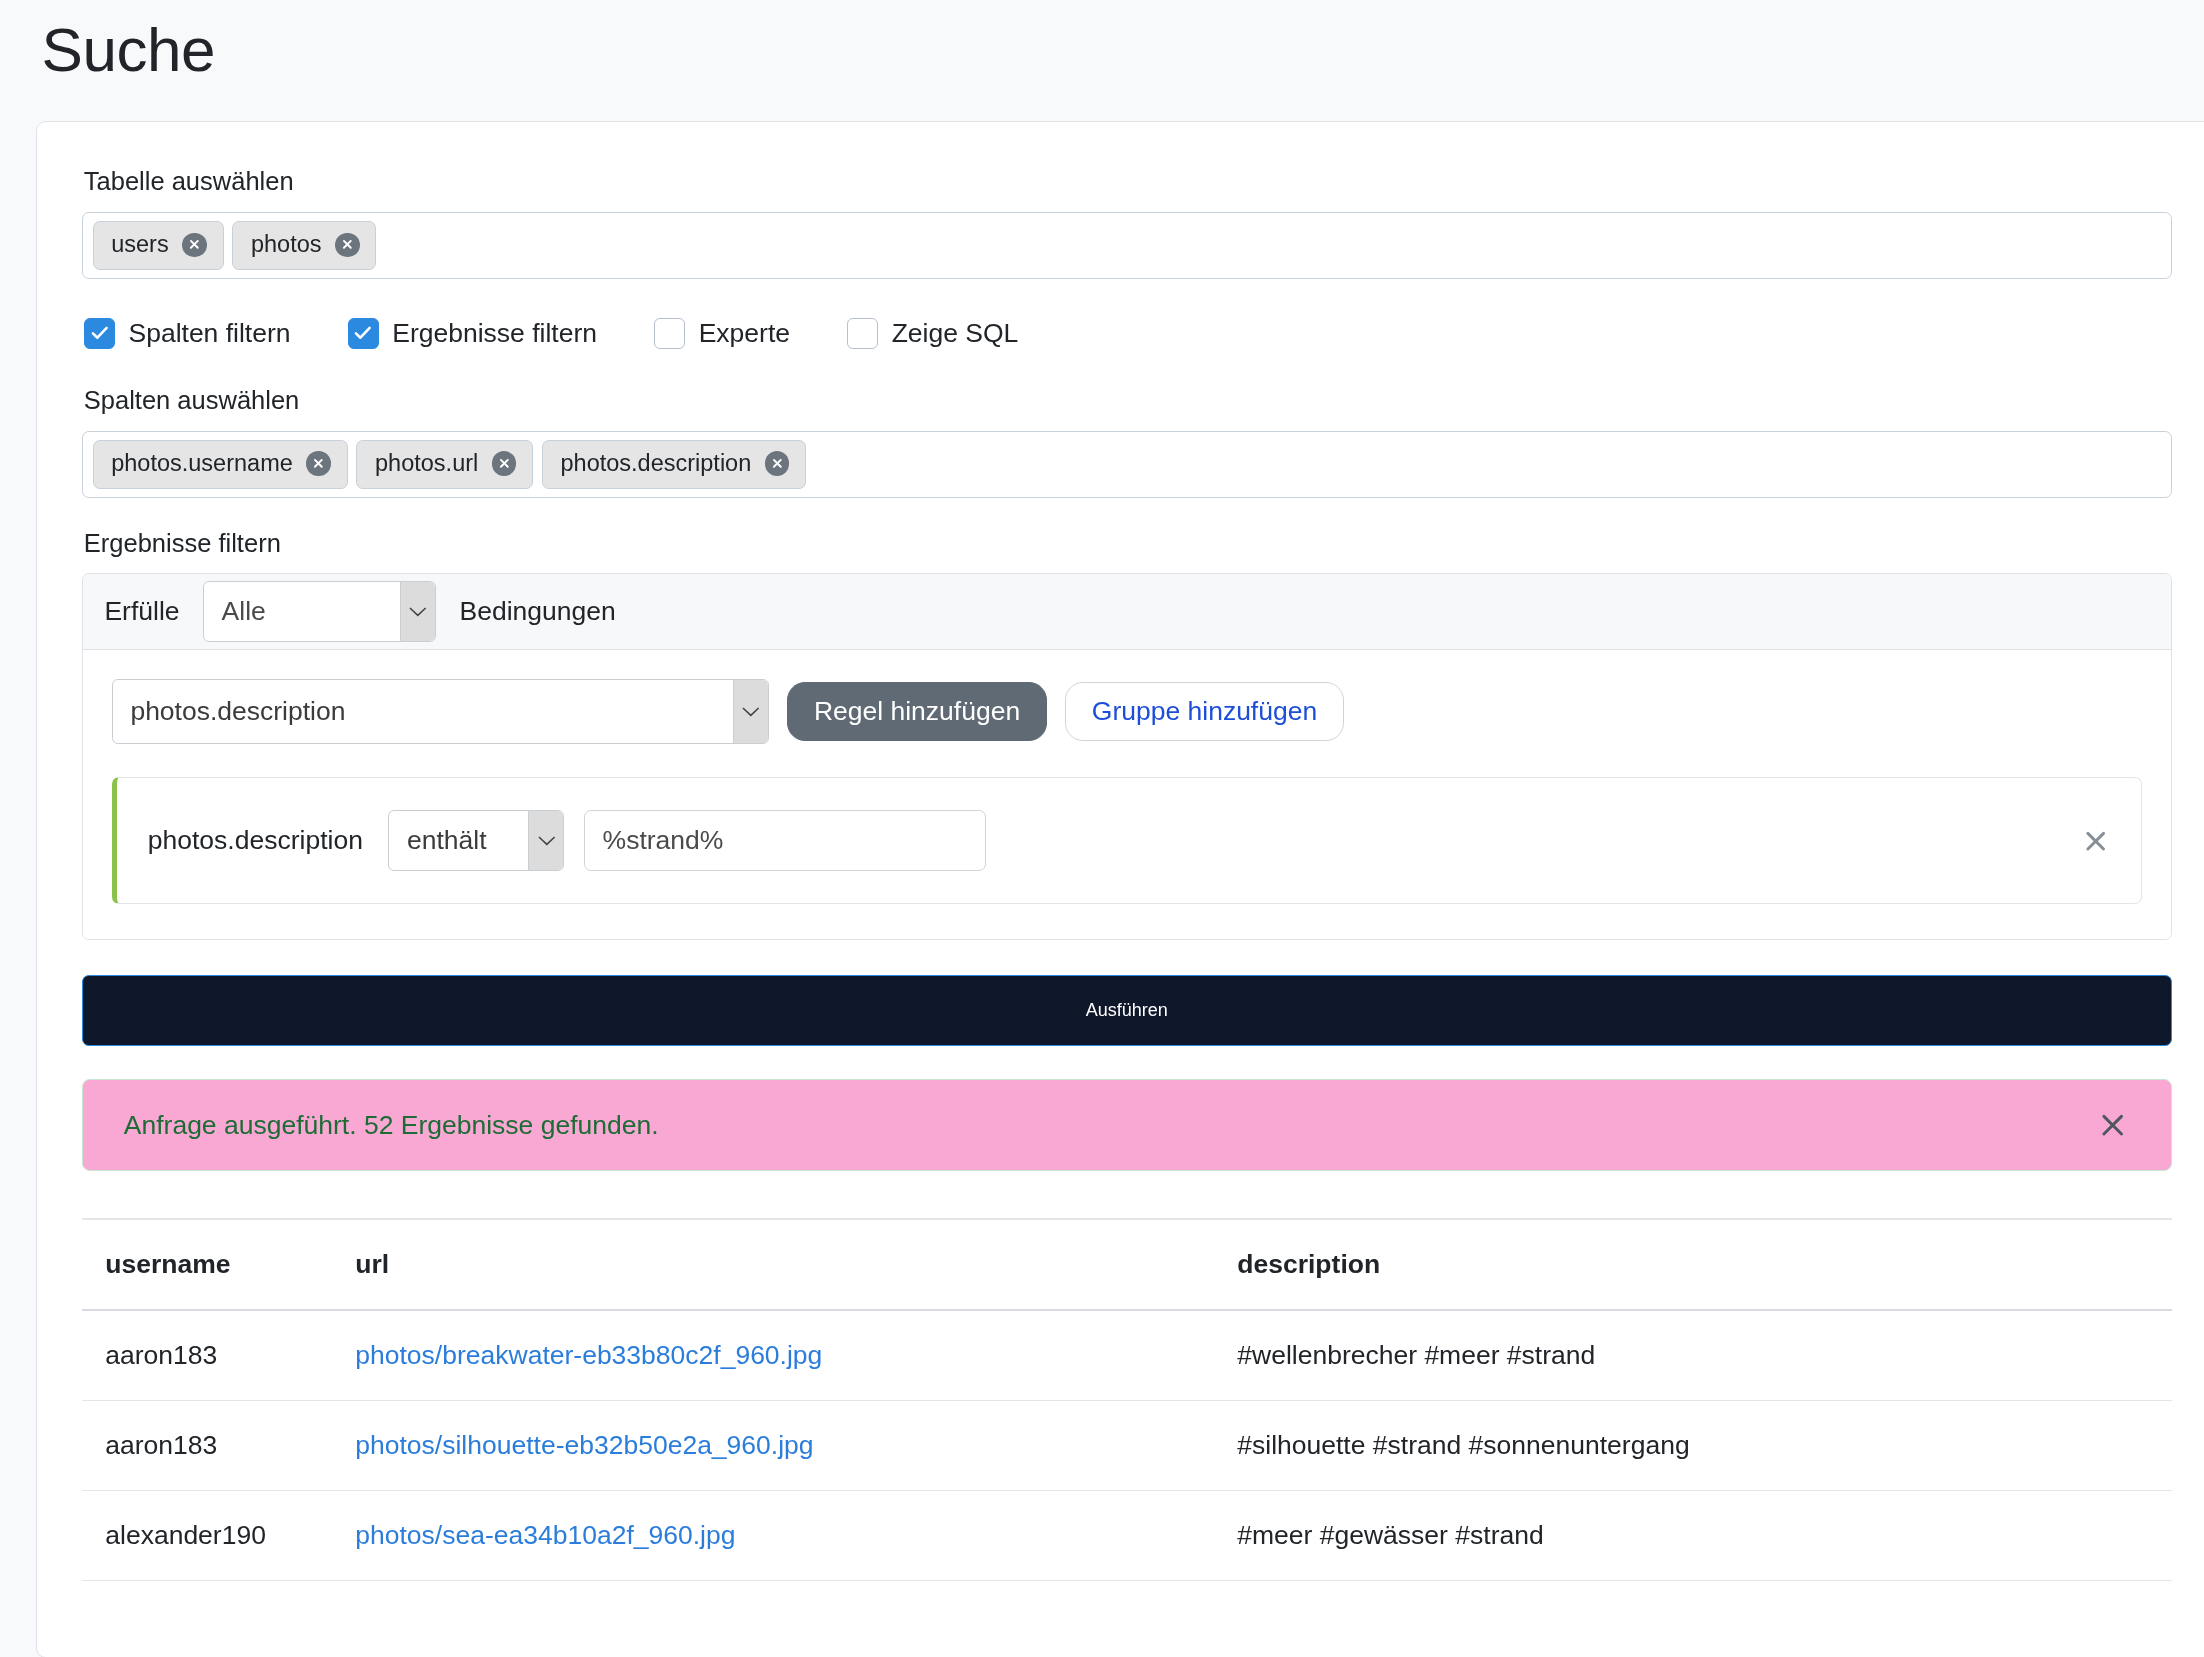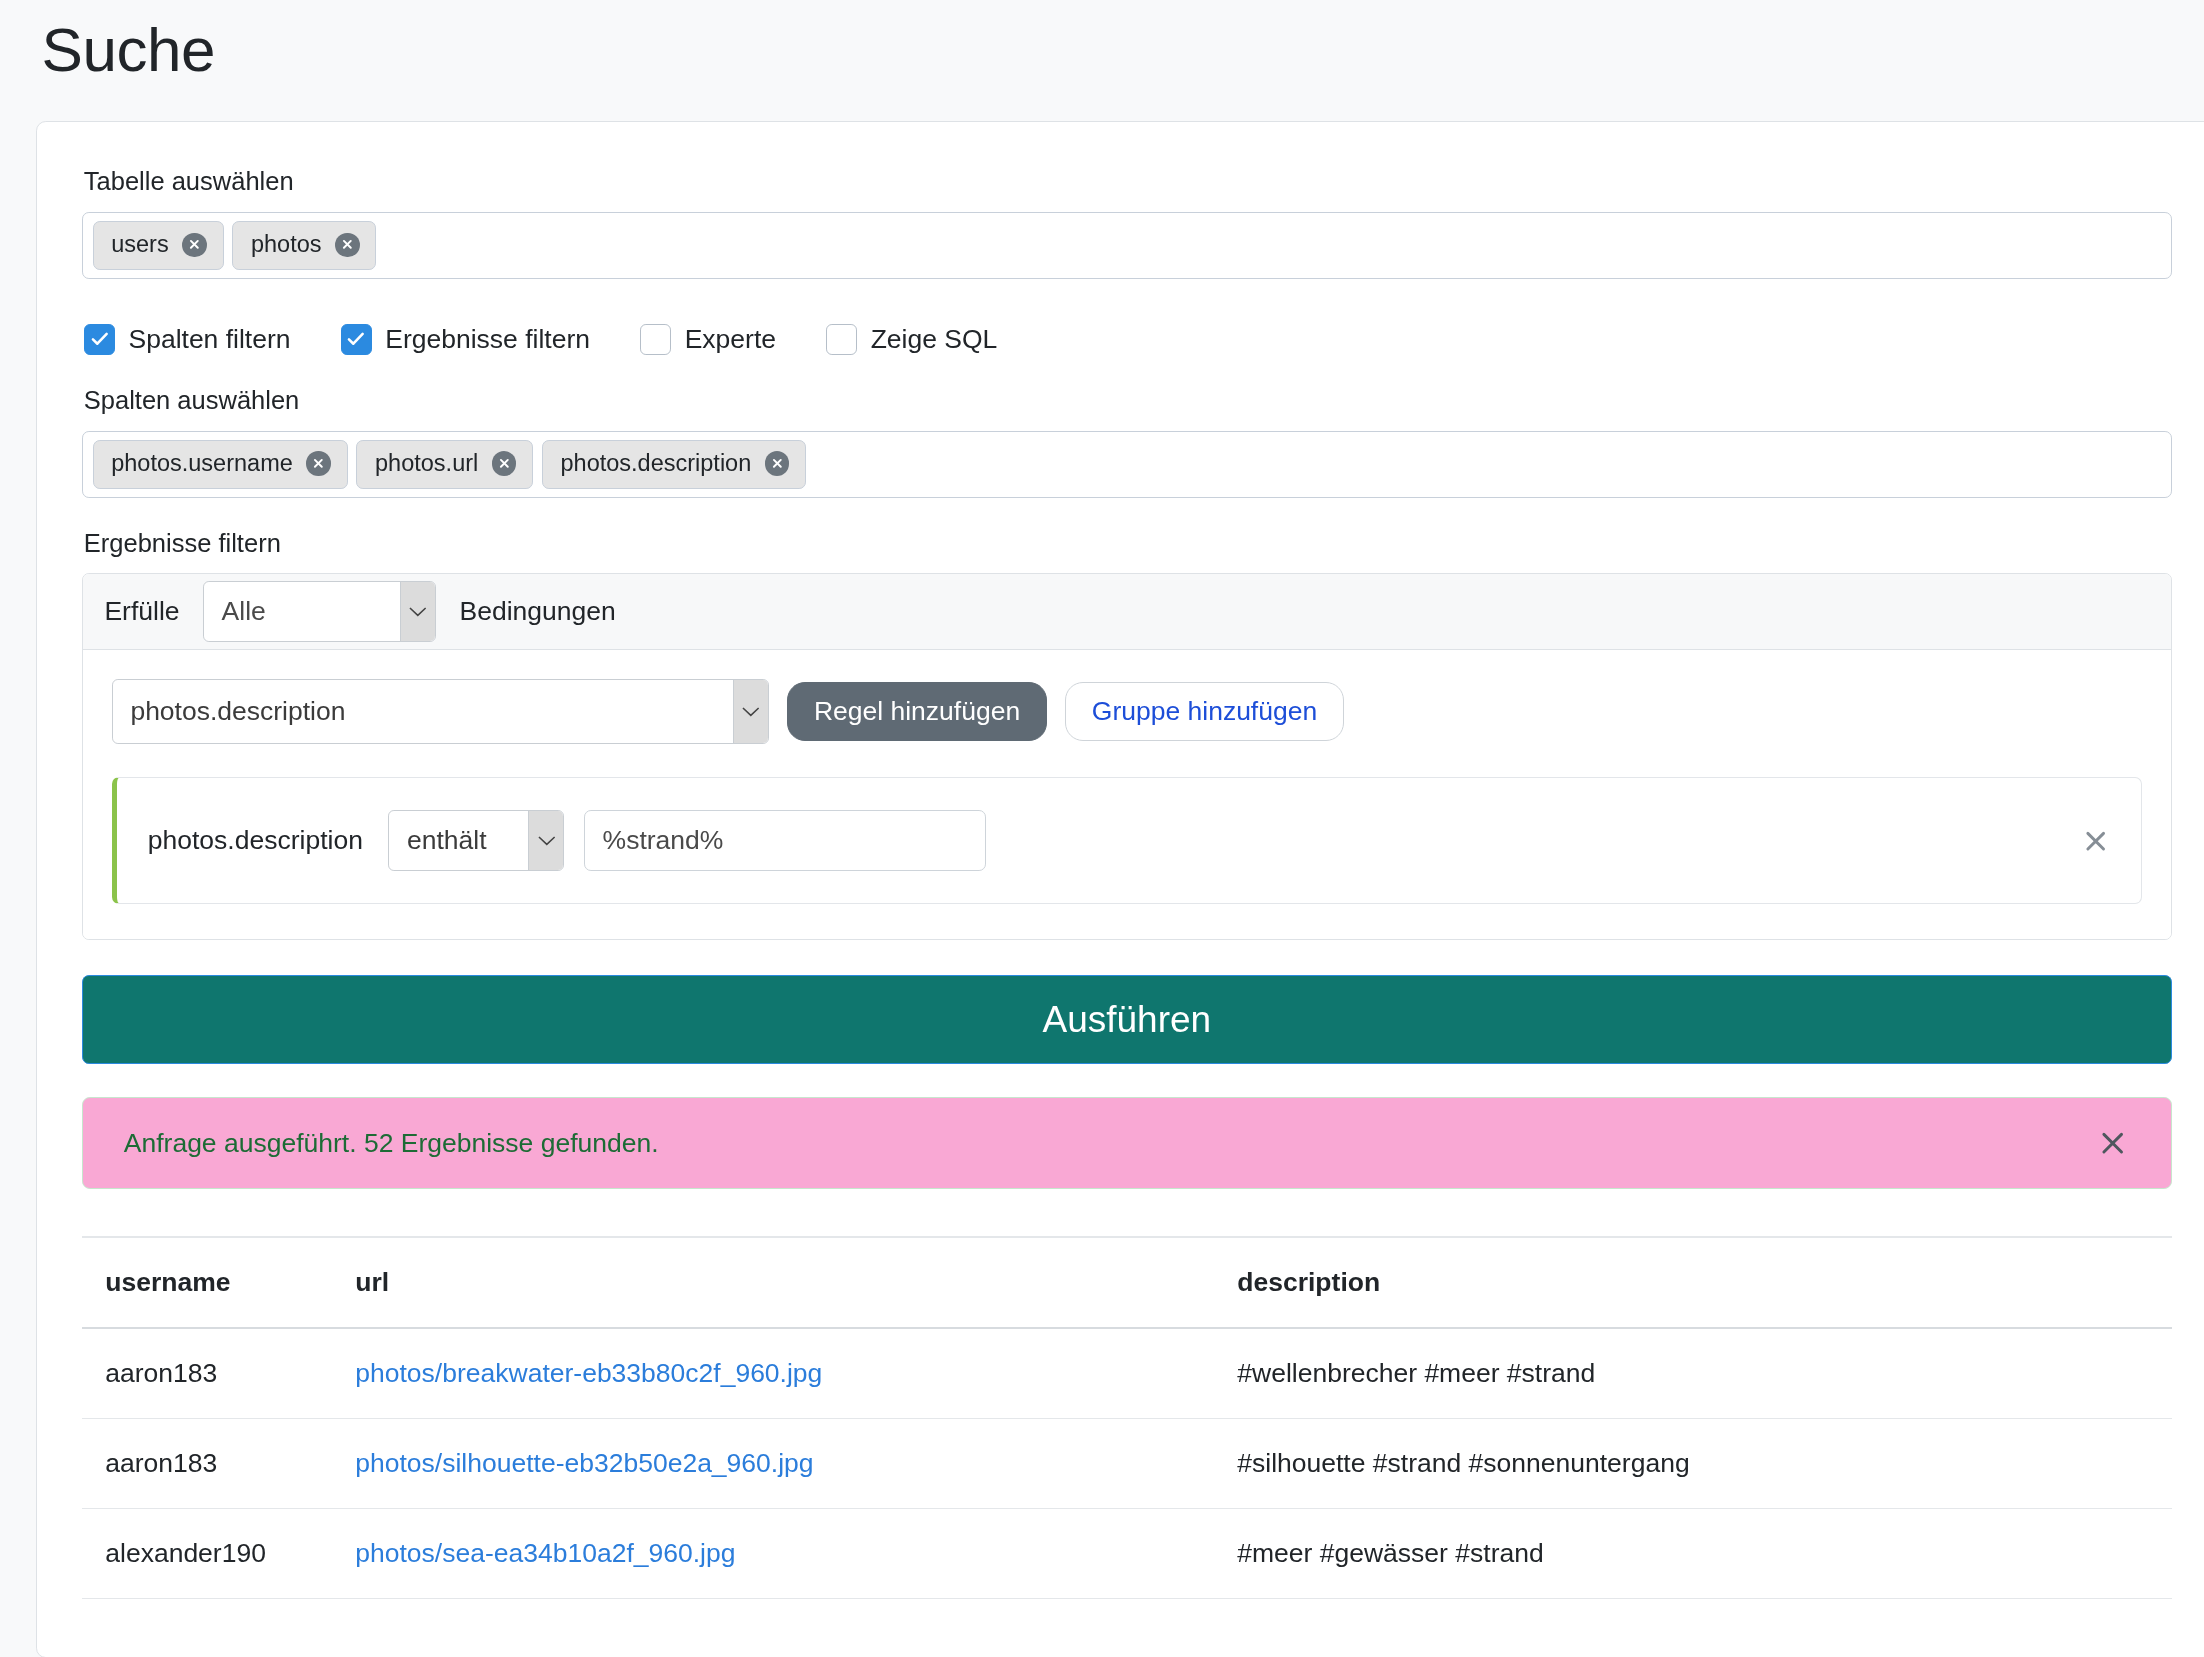--- a/index.html
+++ b/index.html
@@ -86,22 +86,22 @@
     line-height: 1;
     font-family: "DejaVu Sans", sans-serif;
     cursor: pointer;
     flex: 0 0 auto;
   }
   .tag-x svg { display: block; }
 
   
   .check-row {
     display: flex;
-    align-items: flex-end;
-    gap: 8px;
+    align-items: center;
+    gap: 15px;
     margin: 33px 0 0 2px;
     height: 43px;
   }
   .check-item {
     display: flex;
     align-items: center;
     gap: 13.7px;
     margin-right: 42px;
     cursor: pointer;
   }
@@ -229,26 +229,26 @@
     width: 35px; height: 35px;
     display: flex; align-items: center; justify-content: center;
     cursor: pointer;
   }
   .rule-remove svg { display: block; }
 
   
   .run-btn {
     margin-top: 35px;
     width: 100%;
-    height: 89px;
-    background: #0f766e;
+    height: 71px;
+    background: #0f172a;
     border: 1px solid #2b8ae0;
     border-radius: 6.9px;
     color: #fff;
-    font-size: 37px;
+    font-size: 18px;
     display: flex;
     align-items: center;
     justify-content: center;
     cursor: pointer;
   }
 
   
   .alert {
     margin-top: 33px;
     background: #f9a8d4;

